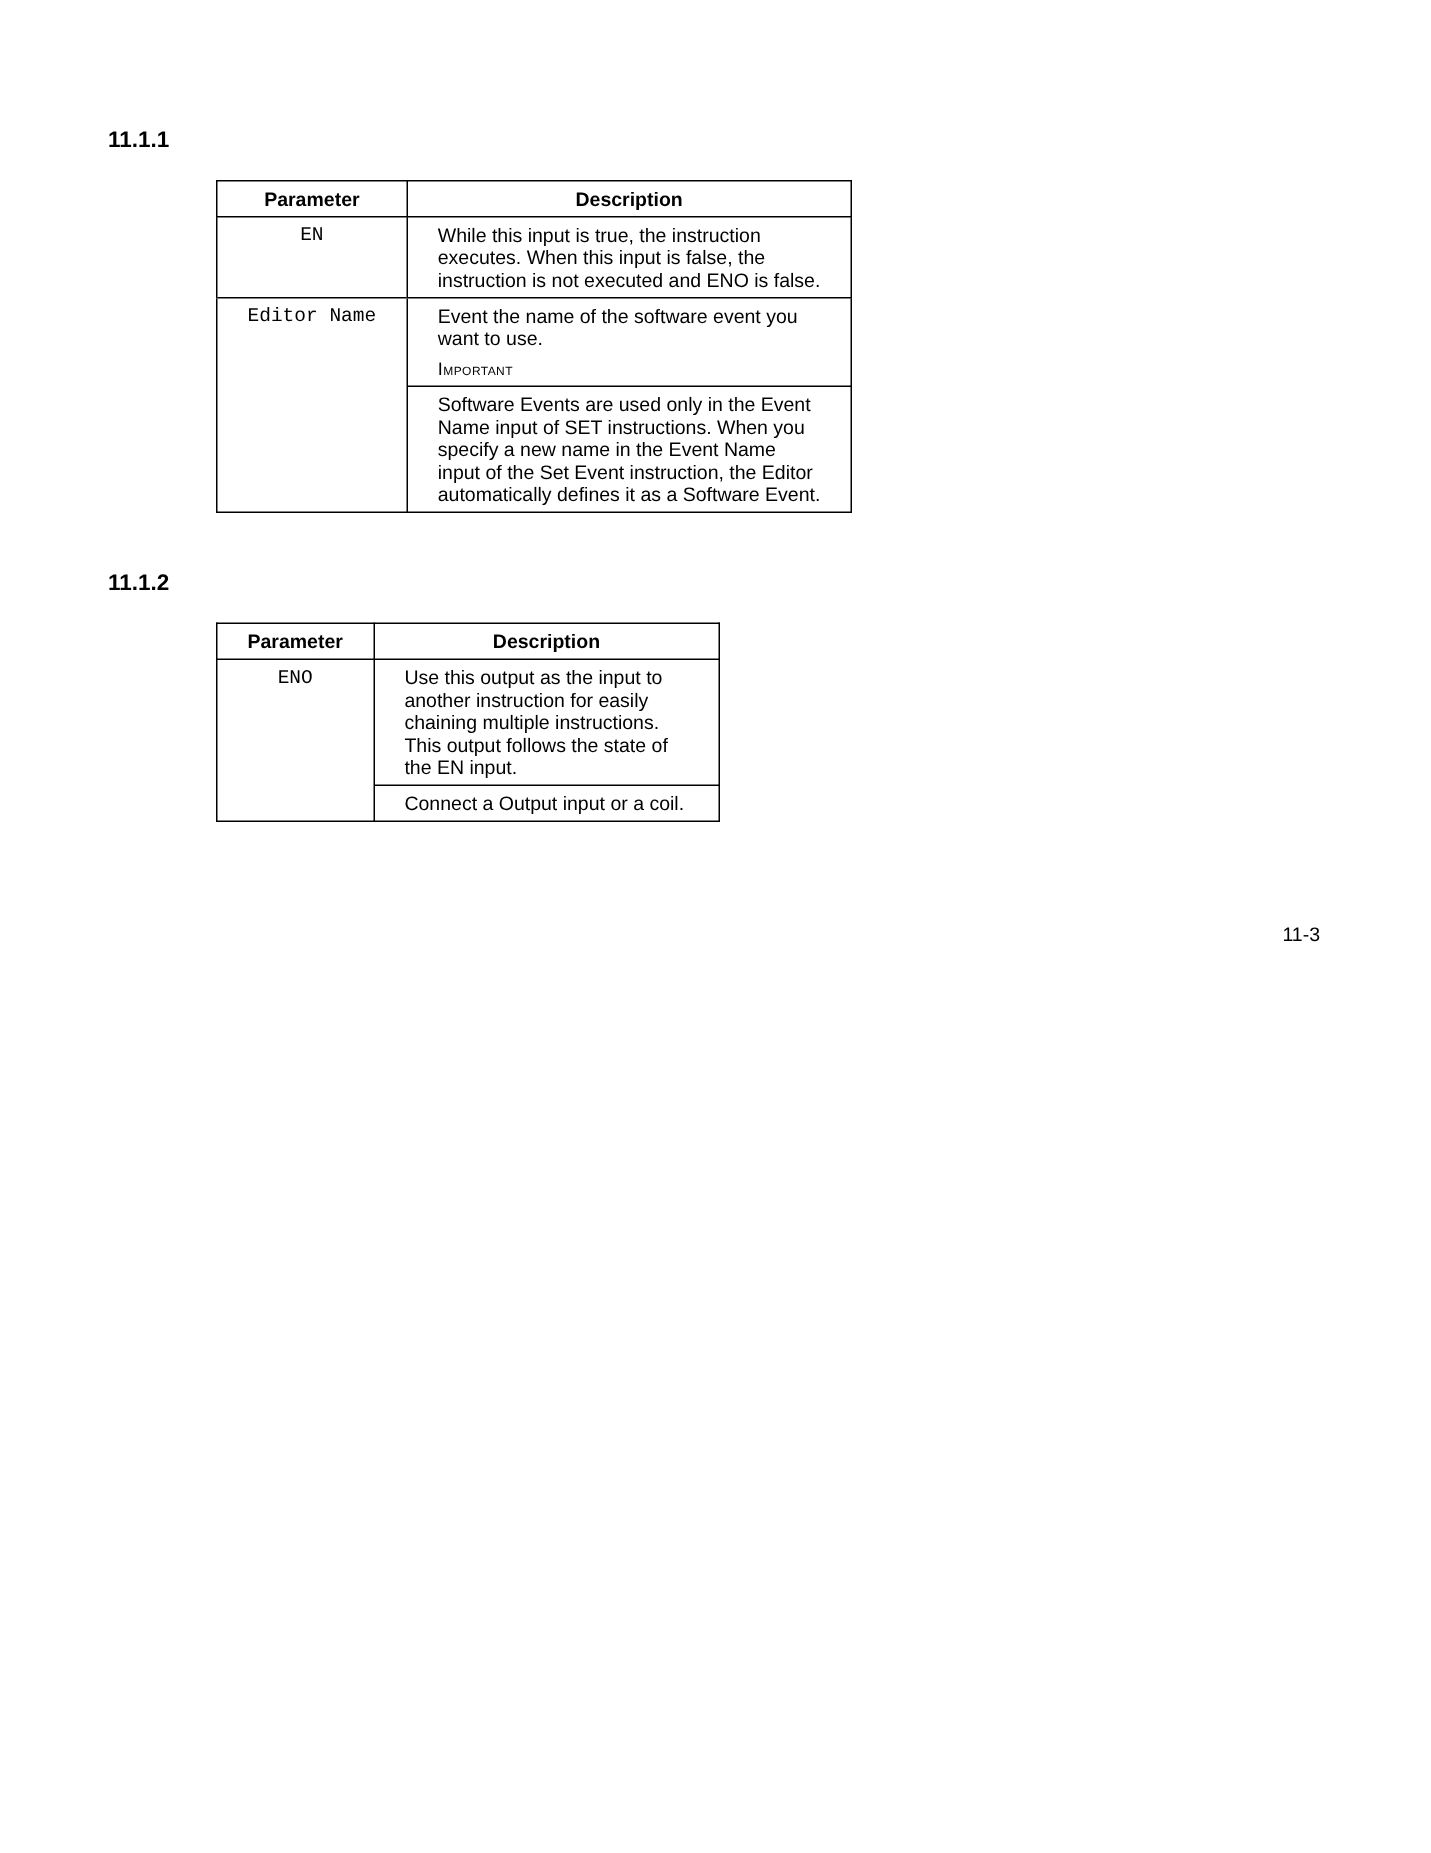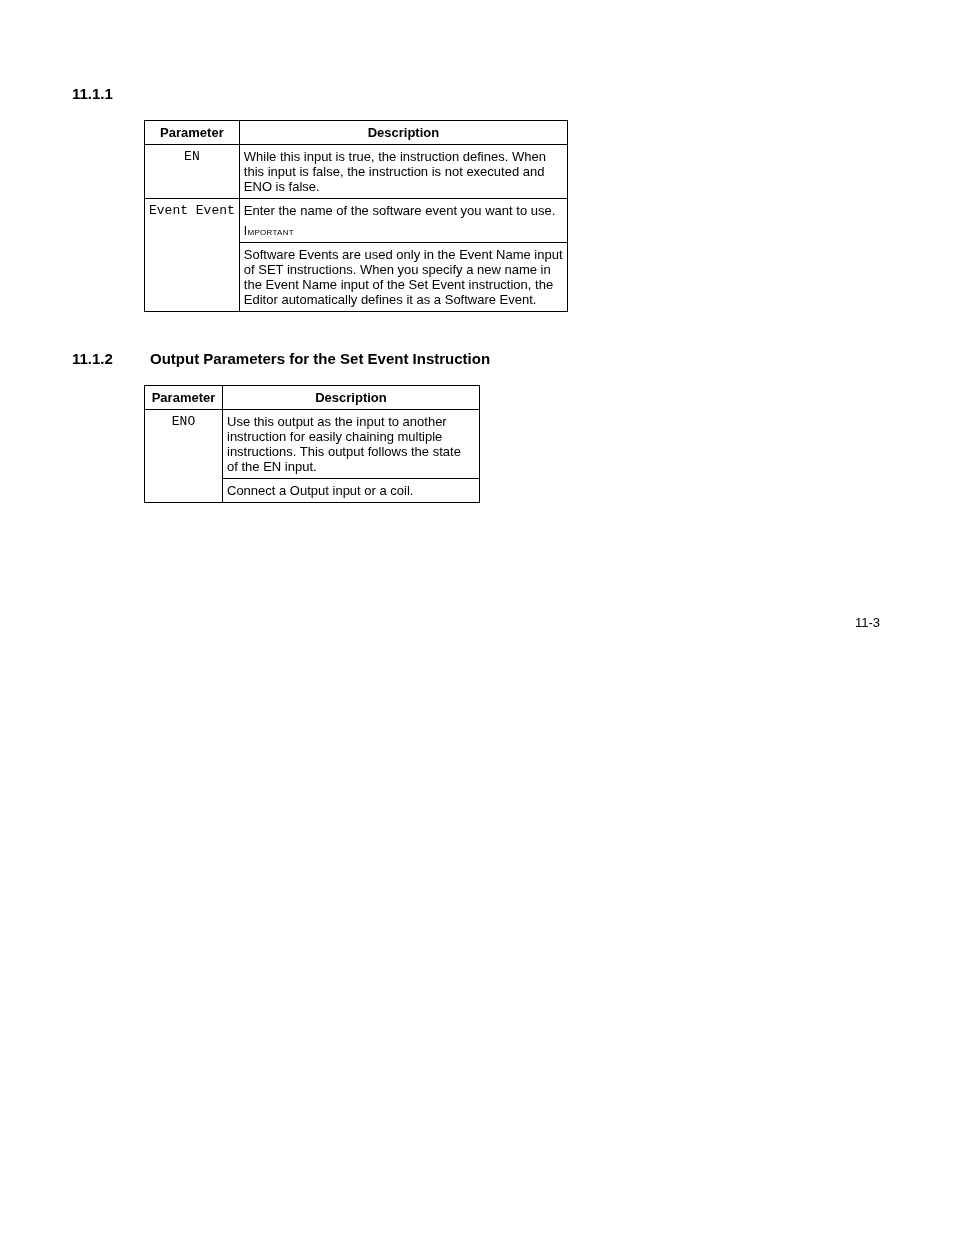--- a/index.html
+++ b/index.html
@@ -16,34 +16,33 @@
     width: 954px;
     height: 1235px;
     box-sizing: border-box;
     padding: 85px 72px 0 72px;
   }
   .section-heading {
     display: flex;
     margin: 0 0 18px 0;
     font-weight: bold;
     font-size: 15px;
-    gap: 16px;
   }
   .section-heading .num {
     flex: 0 0 62px;
   }
   .param-table {
     border-collapse: collapse;
     margin-left: 72px;
     margin-bottom: 38px;
     font-size: 13px;
   }
   .param-table th, .param-table td {
     border: 1px solid #000;
-    padding: 4px 4px;
+    padding: 4px 20px;
     vertical-align: top;
     text-align: left;
   }
   .param-table th {
     font-weight: bold;
     text-align: center;
   }
   .param-table .param-col {
     text-align: center;
     white-space: nowrap;
@@ -87,39 +86,38 @@
         <col class="c1">
         <col>
       </colgroup>
     <tbody>
         <tr>
       <th>Parameter</th>
       <th>Description</th>
     </tr>
     <tr>
       <td class="param-col no-bottom">EN</td>
-      <td>While this input is true, the instruction defines. When this input is false, the instruction is not executed and ENO is false.</td>
+      <td>While this input is true, the instruction executes. When this input is false, the instruction is not executed and ENO is false.</td>
     </tr>
     <tr>
-      <td class="param-col no-bottom">Event Event</td>
+      <td class="param-col no-bottom">Editor Name</td>
       <td>
-        <span>Enter the name of the software event you want to use.</span>
+        <span>Event the name of the software event you want to use.</span>
         <span class="important-label">Important</span>
       </td>
     </tr>
     <tr>
       <td class="no-top"></td>
       <td>Software Events are used only in the Event Name input of SET instructions. When you specify a new name in the Event Name input of the Set Event instruction, the Editor automatically defines it as a Software Event.</td>
     </tr>
   </tbody>
     </table>
 
   <h3 class="section-heading">
     <span class="num">11.1.2</span>
-    <span>Output Parameters for the Set Event Instruction</span>
   </h3>
 
   <table class="param-table t2">
     <colgroup>
         <col class="c1">
         <col>
       </colgroup>
     <tbody>
         <tr>
       <th>Parameter</th>

